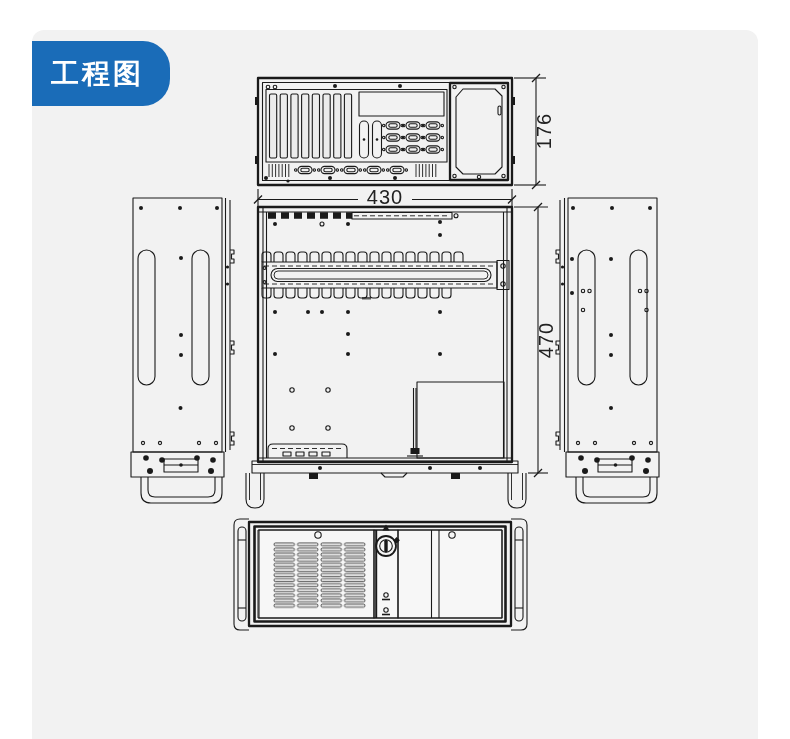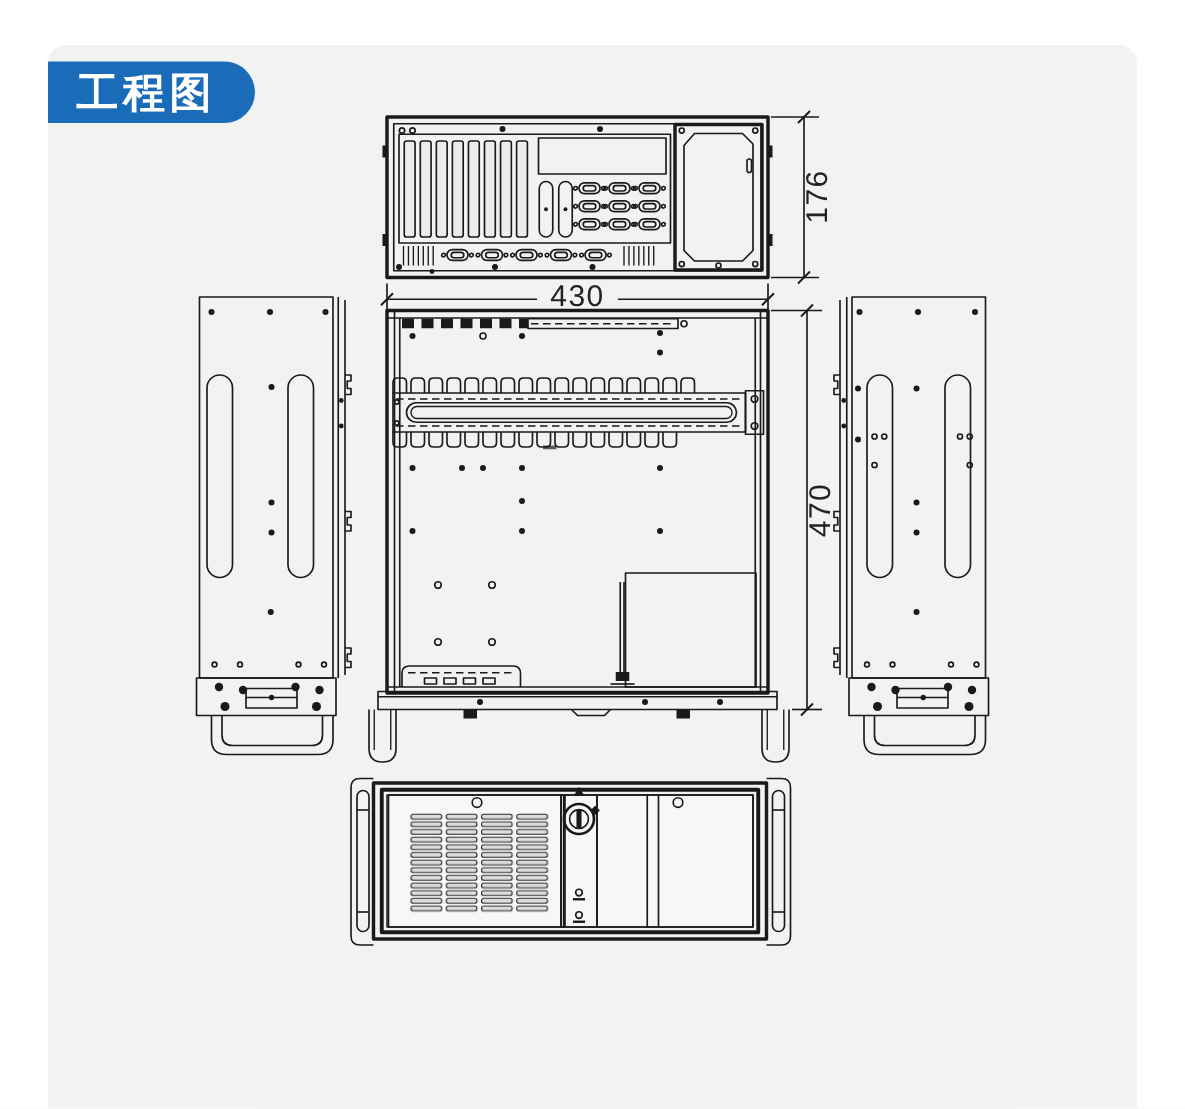--- a/index.html
+++ b/index.html
@@ -1,20 +1,20 @@
 <!DOCTYPE html>
 <html><head>
 <meta charset="utf-8">
 <style>
   html,body{margin:0;padding:0;}
   body{width:790px;height:739px;background:#ffffff;position:relative;overflow:hidden;
        font-family:"Liberation Sans",sans-serif;}
   .panel{position:absolute;left:32px;top:30px;width:726px;height:709px;
          background:#f2f2f2;border-radius:12px 12px 0 0;}
-  .badge{position:absolute;left:32px;top:41px;height:41px;
+  .badge{position:absolute;left:32px;top:41px;height:65px;
          background:#1a6cb8;color:#ffffff;display:flex;align-items:center;
          padding:0 26px 0 19px;border-radius:0 27px 27px 0;
          font-size:28px;font-weight:bold;letter-spacing:3px;}
   svg.draw{position:absolute;left:0;top:0;stroke:#1a1a1a;fill:none;
            stroke-width:1.1;stroke-linejoin:round;}
   .thick{stroke-width:2.3;}
   .t2{stroke-width:2.6;}
   .sf{fill:#1a1a1a;stroke:none;}
   .slotf{fill:#ececec;}
   .dash{stroke-dasharray:5 3;}

